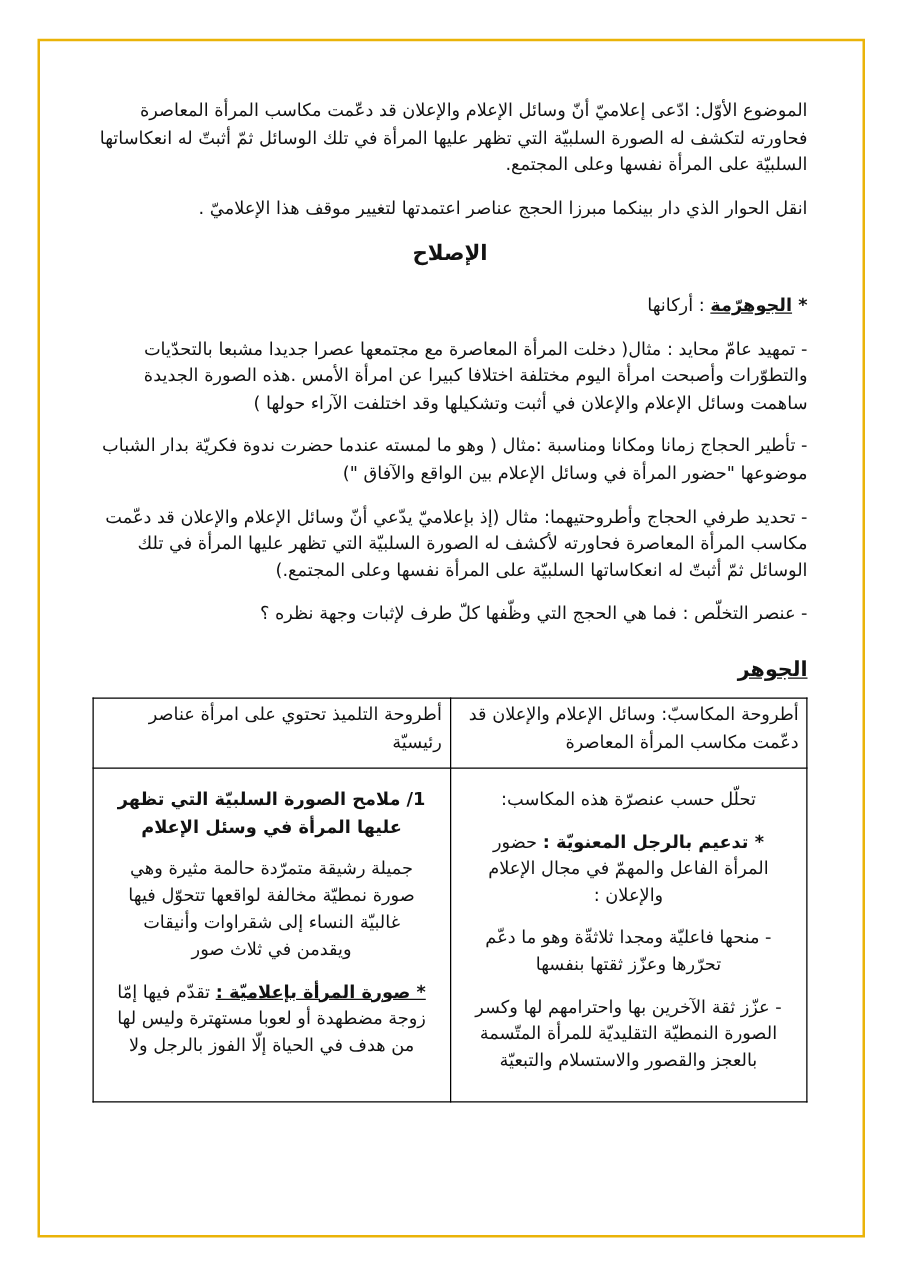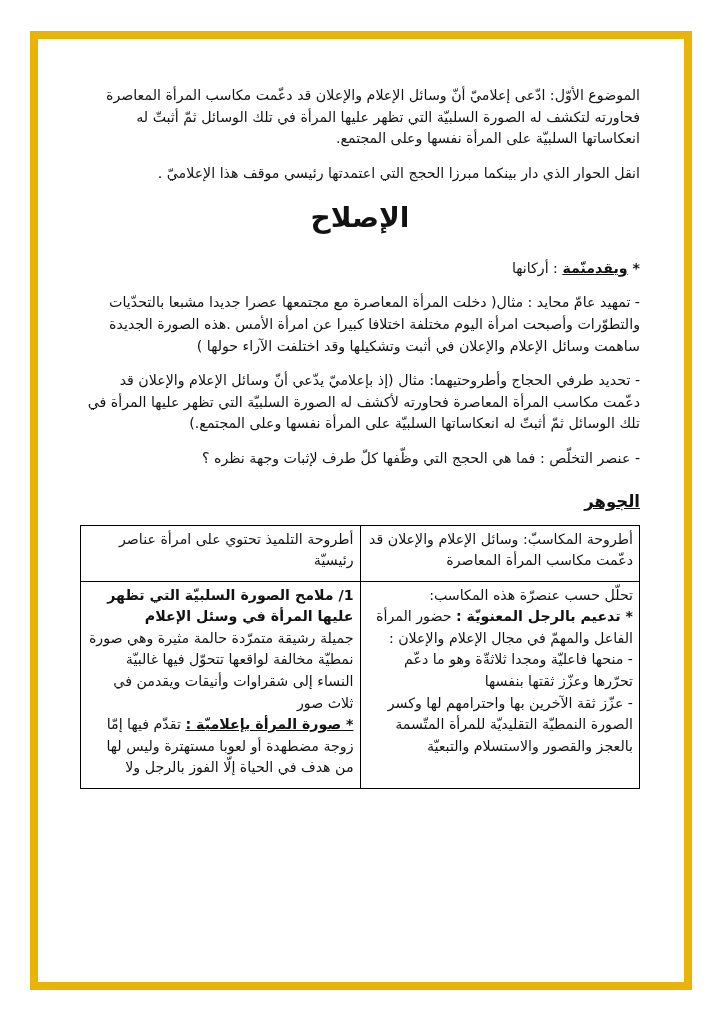--- a/index.html
+++ b/index.html
@@ -11,37 +11,37 @@
     font-family: "DejaVu Sans", sans-serif;
     color: #121212;
     overflow: hidden;
   }
   .frame {
     position: absolute;
     left: 30px;
     top: 31px;
     width: 662px;
     height: 959px;
-    border: 8px solid #eab308;
+    border: 2px solid #eab308;
     box-sizing: border-box;
     background: #ffffff;
   }
   .content {
     direction: rtl;
     unicode-bidi: embed;
     text-align: right;
     padding: 46px 44px 0 42px;
     font-size: 14.2px;
     line-height: 1.52;
   }
   p.para { margin: 0 0 13px 0; }
   .islah-heading {
     text-align: center;
     font-weight: bold;
-    font-size: 28px;
+    font-size: 17px;
     margin: 10px 0 18px 0;
   }
   .jawhar-heading {
     font-weight: bold;
     font-size: 16.5px;
     text-decoration: underline;
     margin: 20px 0 10px 0;
   }
   .b { font-weight: bold; }
   .u { text-decoration: underline; }
@@ -50,39 +50,40 @@
     border-collapse: collapse;
     table-layout: fixed;
     margin-top: 2px;
     font-size: 14.2px;
   }
   table.theses td {
     border: 1.6px solid #000000;
     vertical-align: top;
     padding: 3px 6px 9px 6px;
   }
-  .cell-line { margin: 0; }
+  .cell-line { margin: 12px; text-align: center; }
 </style>
 </head>
 <body>
 
 <div class="page">
   <div class="frame">
     <div class="content">
 
       <p class="para">الموضوع الأوّل: ادّعى إعلاميّ أنّ وسائل الإعلام والإعلان قد دعّمت مكاسب المرأة المعاصرة فحاورته لتكشف له الصورة السلبيّة التي تظهر عليها المرأة في تلك الوسائل ثمّ أثبتّ له انعكاساتها السلبيّة على المرأة نفسها وعلى المجتمع.</p>
 
-      <p class="para">انقل الحوار الذي دار بينكما مبرزا الحجج التي اعتمدتها رئيسي موقف هذا الإعلاميّ .</p>
+      <p class="para">انقل الحوار الذي دار بينكما مبرزا الحجج عناصر اعتمدتها لتغيير موقف هذا الإعلاميّ .</p>
 
       <div class="islah-heading">الإصلاح</div>
 
-      <p class="para"><span class="b">* </span><span class="b u">ويقدمنّمة</span><span> : أركانها</span></p>
+      <p class="para"><span class="b">* </span><span class="b u">الجوهرّمة</span><span> : أركانها</span></p>
 
       <p class="para">- تمهيد عامّ محايد : مثال( دخلت المرأة المعاصرة مع مجتمعها عصرا جديدا مشبعا بالتحدّيات والتطوّرات وأصبحت امرأة اليوم مختلفة اختلافا كبيرا عن امرأة الأمس .هذه الصورة الجديدة ساهمت وسائل الإعلام والإعلان في أثبت وتشكيلها وقد اختلفت الآراء حولها )</p>
 
+      <p class="para">- تأطير الحجاج زمانا ومكانا ومناسبة :مثال ( وهو ما لمسته عندما حضرت ندوة فكريّة بدار الشباب موضوعها "حضور المرأة في وسائل الإعلام بين الواقع والآفاق ")</p>
 
       <p class="para">- تحديد طرفي الحجاج وأطروحتيهما: مثال (إذ بإعلاميّ يدّعي أنّ وسائل الإعلام والإعلان قد دعّمت مكاسب المرأة المعاصرة فحاورته لأكشف له الصورة السلبيّة التي تظهر عليها المرأة في تلك الوسائل ثمّ أثبتّ له انعكاساتها السلبيّة على المرأة نفسها وعلى المجتمع.)</p>
 
       <p class="para">- عنصر التخلّص : فما هي الحجج التي وظّفها كلّ طرف لإثبات وجهة نظره ؟</p>
 
       <div class="jawhar-heading">الجوهر</div>
 
       <table class="theses">
         <tbody>
           <tr>

